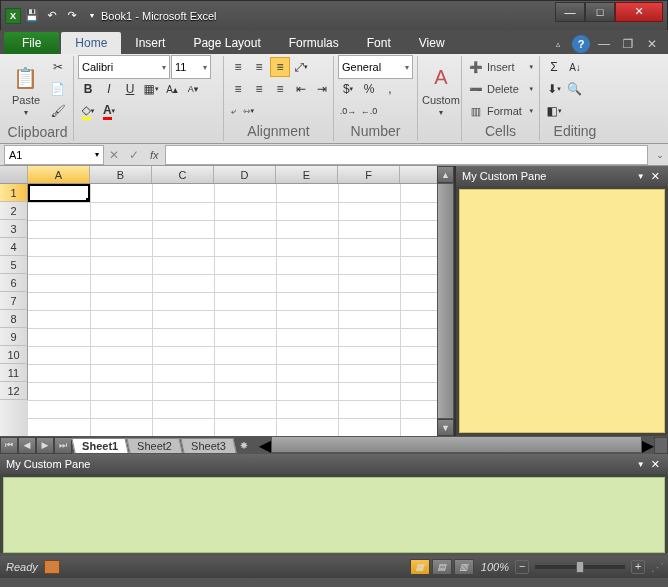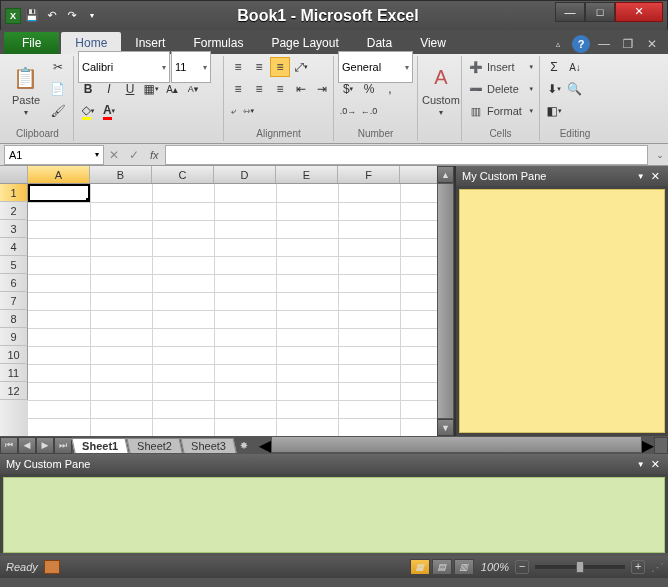--- a/index.html
+++ b/index.html
@@ -3,45 +3,45 @@
 <meta charset="utf-8">
 <style>
 * { margin:0; padding:0; box-sizing:border-box; font-family:"Segoe UI",Tahoma,sans-serif; }
 body { background:#555; width:668px; height:587px; overflow:hidden; position:relative; }
 
 
 .titlebar { height:30px; background:linear-gradient(#5a5a5a,#4a4a4a); display:flex; align-items:center; border:1px solid #2a2a2a; border-bottom:none; }
 .titlebar .qat { display:flex; align-items:center; padding-left:4px; gap:2px; }
 .qat-icon { width:18px; height:18px; display:flex; align-items:center; justify-content:center; font-size:11px; color:#fff; }
 .excel-icon { background:#2a7a2a; border:1px solid #1a5a1a; width:16px; height:16px; font-size:9px; font-weight:bold; }
-.title-text { flex:1; text-align:center; color:#fff; font-size:16px; text-shadow:0 1px 1px #000;font-weight:bold; }
+.title-text { flex:1; color:#fff; font-size:11px; text-shadow:0 1px 1px #000; }
 .win-controls { display:flex; height:22px; margin-top:-6px; }
 .win-btn { width:30px; height:20px; background:linear-gradient(#666,#444); border:1px solid #333; display:flex; align-items:center; justify-content:center; color:#fff; font-size:11px; }
 .win-btn.close { width:48px; background:linear-gradient(#e04040,#b02020); border-color:#801010; margin-right:4px; }
 
 
 .tabrow { height:24px; background:#4e4e4e; display:flex; align-items:flex-end; padding-left:4px; }
 .file-tab { background:linear-gradient(#2a8a2a,#1a6a1a); color:#fff; padding:4px 18px; font-size:12px; border-radius:2px 2px 0 0; margin-right:2px; }
 .tab { color:#fff; padding:4px 14px; font-size:12px; cursor:pointer; }
 .tab.active { background:#e8e8e8; color:#3a5a8a; border-radius:2px 2px 0 0; }
 .tabrow-right { margin-left:auto; display:flex; align-items:center; padding-right:6px; gap:4px; }
 .help-icon { width:18px; height:18px; border-radius:50%; background:#3a7ac0; color:#fff; display:flex; align-items:center; justify-content:center; font-size:11px; font-weight:bold; }
 
 
 .ribbon { height:90px; background:linear-gradient(#ececec,#d8d8d8); border-bottom:1px solid #999; display:flex; padding:2px; }
 .rgroup { border-right:1px solid #bbb; padding:1px 4px; display:flex; flex-direction:column; height:100%; }
 .rgroup-body { flex:1; display:flex; align-items:flex-start; gap:2px; }
-.rgroup-label { font-size:10px; color:#666; text-align:center; padding:1px 0; position:relative; }
+.rgroup-label { font-size:14px; color:#666; text-align:center; padding:1px 0; position:relative; }
 .big-btn { display:flex; flex-direction:column; align-items:center; justify-content:center; width:40px; height:66px; font-size:11px; color:#444; gap:2px; }
 .big-btn .ico { width:28px; height:28px; display:flex; align-items:center; justify-content:center; font-size:20px; }
 .col { display:flex; flex-direction:column; gap:2px; }
 .row { display:flex; gap:1px; align-items:center; height:20px; }
 .sbtn { width:20px; height:20px; border:1px solid transparent; display:flex; align-items:center; justify-content:center; font-size:12px; color:#333; }
 .sbtn.active { background:#fcd060; border-color:#e0a020; }
-.combo { height:32px; background:#fff; border:1px solid #aaa; display:flex; align-items:center; padding:0 3px; font-size:11px; }
+.combo { height:24px; background:#fff; border:1px solid #aaa; display:flex; align-items:center; padding:0 3px; font-size:11px; }
 .combo .dd { margin-left:auto; font-size:8px; color:#666; }
 .menuline { height:20px; display:flex; align-items:center; font-size:11px; color:#444; gap:3px; padding:0 2px;}
 .menuline .ico { width:16px; display:inline-flex; justify-content:center; }
 
 
 .fbar { height:22px; background:#ddd; display:flex; align-items:center; border-bottom:1px solid #999; }
 .namebox { width:100px; height:20px; background:#fff; border:1px solid #aaa; display:flex; align-items:center; padding:0 4px; font-size:11px; margin-left:4px;}
 .namebox .dd { margin-left:auto; font-size:8px; }
 .fbar .sbtn { color:#888; }
 .fx-label { font-style:italic; font-size:11px; padding:0 6px; color:#555; }
@@ -124,23 +124,23 @@
     <div class="win-btn">—</div>
     <div class="win-btn">□</div>
     <div class="win-btn close">✕</div>
   </div>
 </div>
 
 <div class="tabrow">
   <div class="file-tab">File</div>
   <div class="tab active">Home</div>
   <div class="tab">Insert</div>
+  <div class="tab">Page Layout</div>
   <div class="tab">Formulas</div>
-  <div class="tab">Page Layout</div>
-  <div class="tab">Data</div>
+  <div class="tab">Font</div>
   <div class="tab">View</div>
   <div class="tabrow-right">
     <div class="sbtn" style="color:#ccc;font-size:9px">▵</div>
     <div class="help-icon">?</div>
     <div class="sbtn" style="color:#ccc">—</div>
     <div class="sbtn" style="color:#ccc">❐</div>
     <div class="sbtn" style="color:#ccc">✕</div>
   </div>
 </div>
 

